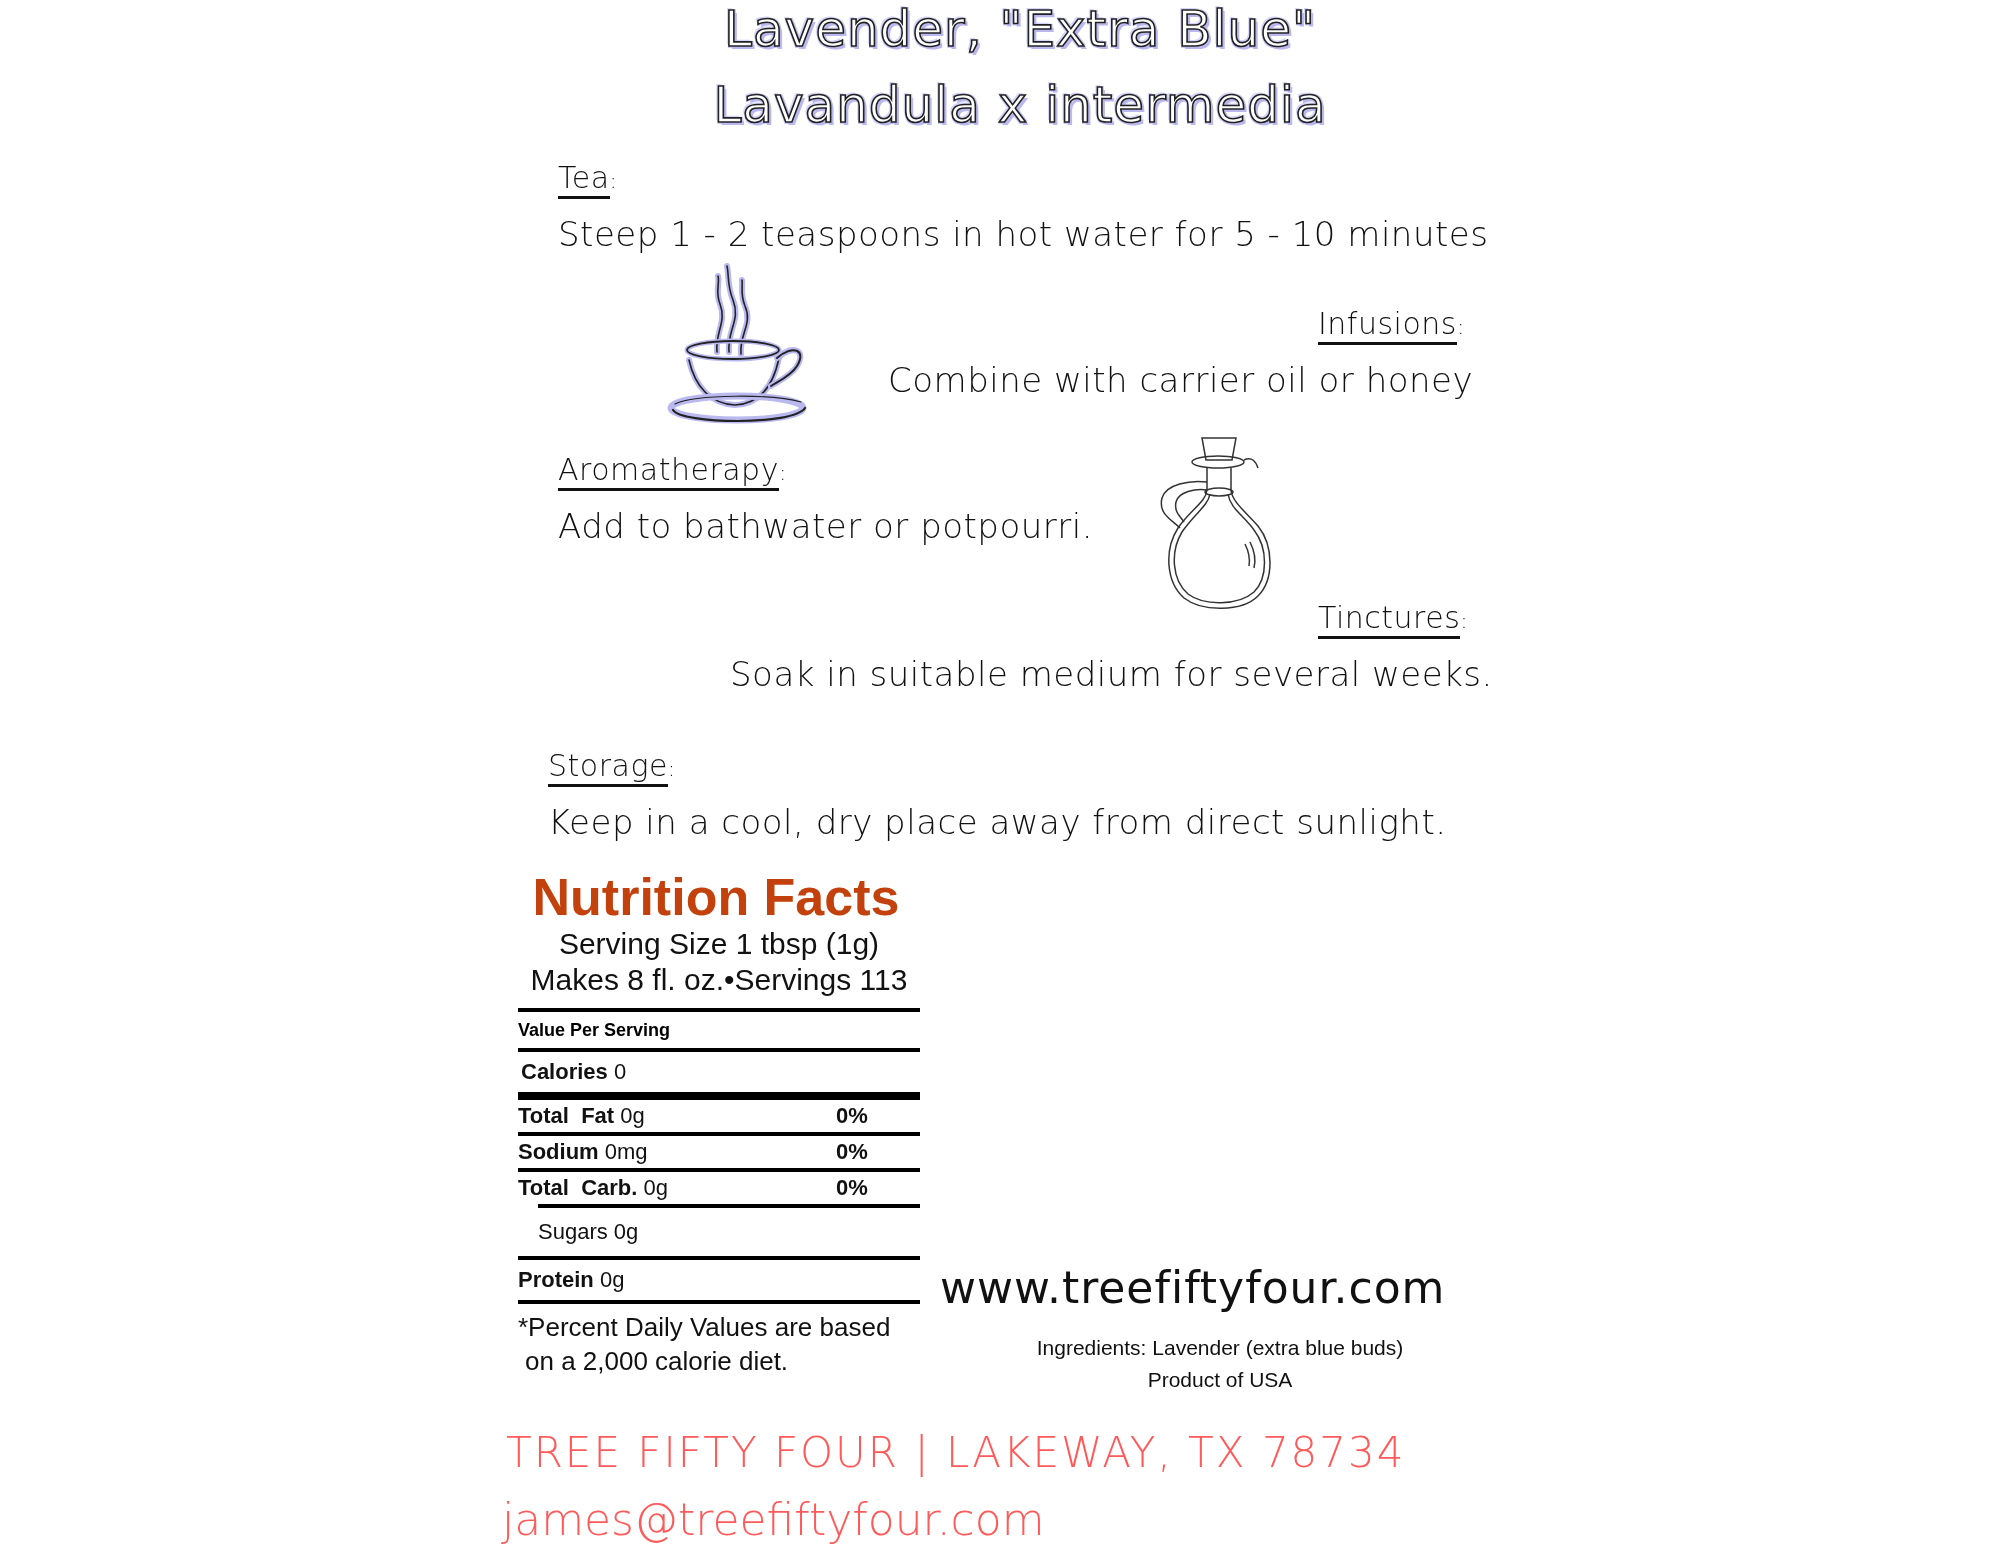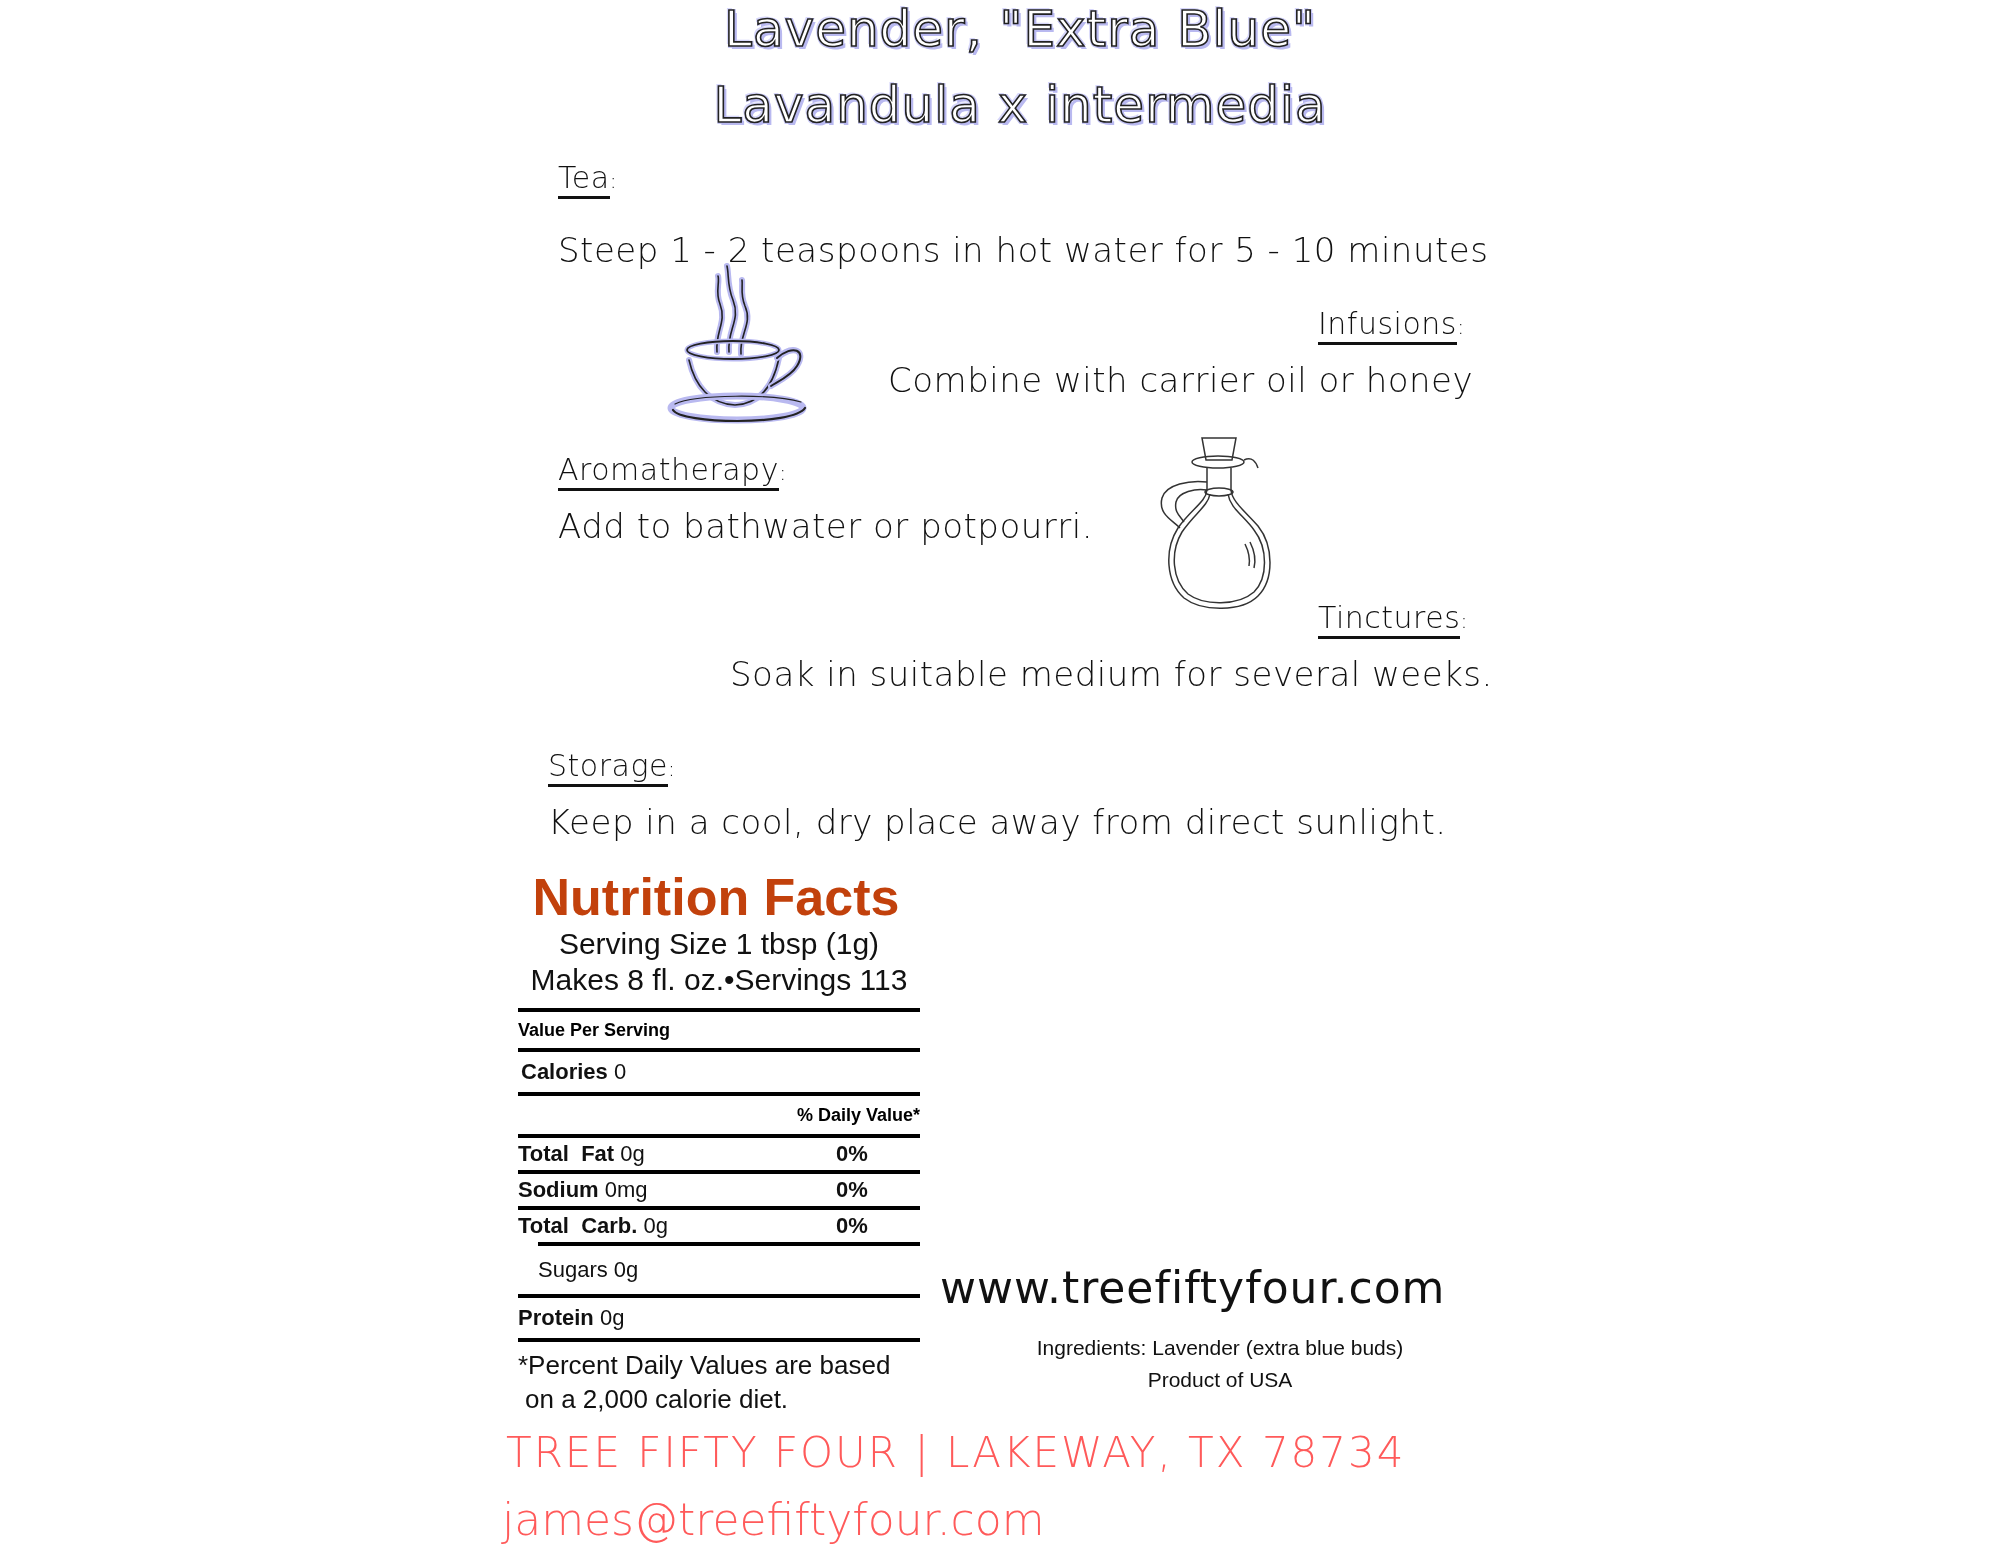--- a/index.html
+++ b/index.html
@@ -42,21 +42,21 @@
   </style>
 </head>
 <body>
 
 <div class="title l1">Lavender, "Extra Blue"</div>
 <div class="title l2">Lavandula x intermedia</div>
 
 <div class="heading hand" style="left:558px; top:160px;">
   <span class="u">Tea</span><span class="colon">:</span>
 </div>
-<div class="body-text hand" style="left:558px; top:214px;margin-top:16px;">Steep 1 - 2 teaspoons in hot water for 5 - 10 minutes</div>
+<div class="body-text hand" style="left:558px; top:214px;">Steep 1 - 2 teaspoons in hot water for 5 - 10 minutes</div>
 
 <div class="abs" style="left:665px; top:262px; width:170px; height:170px;">
   <svg width="170" height="170" viewBox="0 0 170 170">
     <g fill="none" stroke-linecap="round">
 
       <path d="M52 90 C50 70 62 60 55 42 C50 30 55 20 53 14" stroke="#b9b9f0" stroke-width="6"></path>
       <path d="M52 90 C50 70 62 60 55 42 C50 30 55 20 53 14" stroke="#222" stroke-width="1.6"></path>
       <path d="M64 90 C62 68 76 58 68 38 C62 24 64 12 62 4" stroke="#b9b9f0" stroke-width="6"></path>
       <path d="M64 90 C62 68 76 58 68 38 C62 24 64 12 62 4" stroke="#222" stroke-width="1.6"></path>
       <path d="M76 92 C74 72 88 62 80 44 C75 32 78 24 77 18" stroke="#b9b9f0" stroke-width="6"></path>
@@ -120,21 +120,20 @@
   <div class="nf-title">Nutrition Facts</div>
   <div class="nf-serving">Serving Size 1 tbsp (1g)</div>
   <div class="nf-serving" style="margin-bottom:10px;">Makes 8 fl. oz.•Servings 113</div>
   <div class="rule"></div>
   <div class="nf-small">Value Per Serving</div>
   <div class="rule"></div>
   <div class="nf-row" style="justify-content:flex-start; padding-left:3px; height:40px;">
     <b>Calories</b>&nbsp;<span>0</span>
   </div>
   <div class="rule"></div>
-  <div class="nf-small" style="justify-content:flex-end; height:38px;">% Daily Value*</div>
   <div class="rule"></div>
 
   <div class="nf-row">
     <span><b style="white-space:pre;">Total  Fat</b> <span>0g</span></span>
     <span class="dv">0%</span>
   </div>
   <div class="rule"></div>
   <div class="nf-row">
     <span><b style="white-space:pre;">Sodium</b> <span>0mg</span></span>
     <span class="dv">0%</span>

